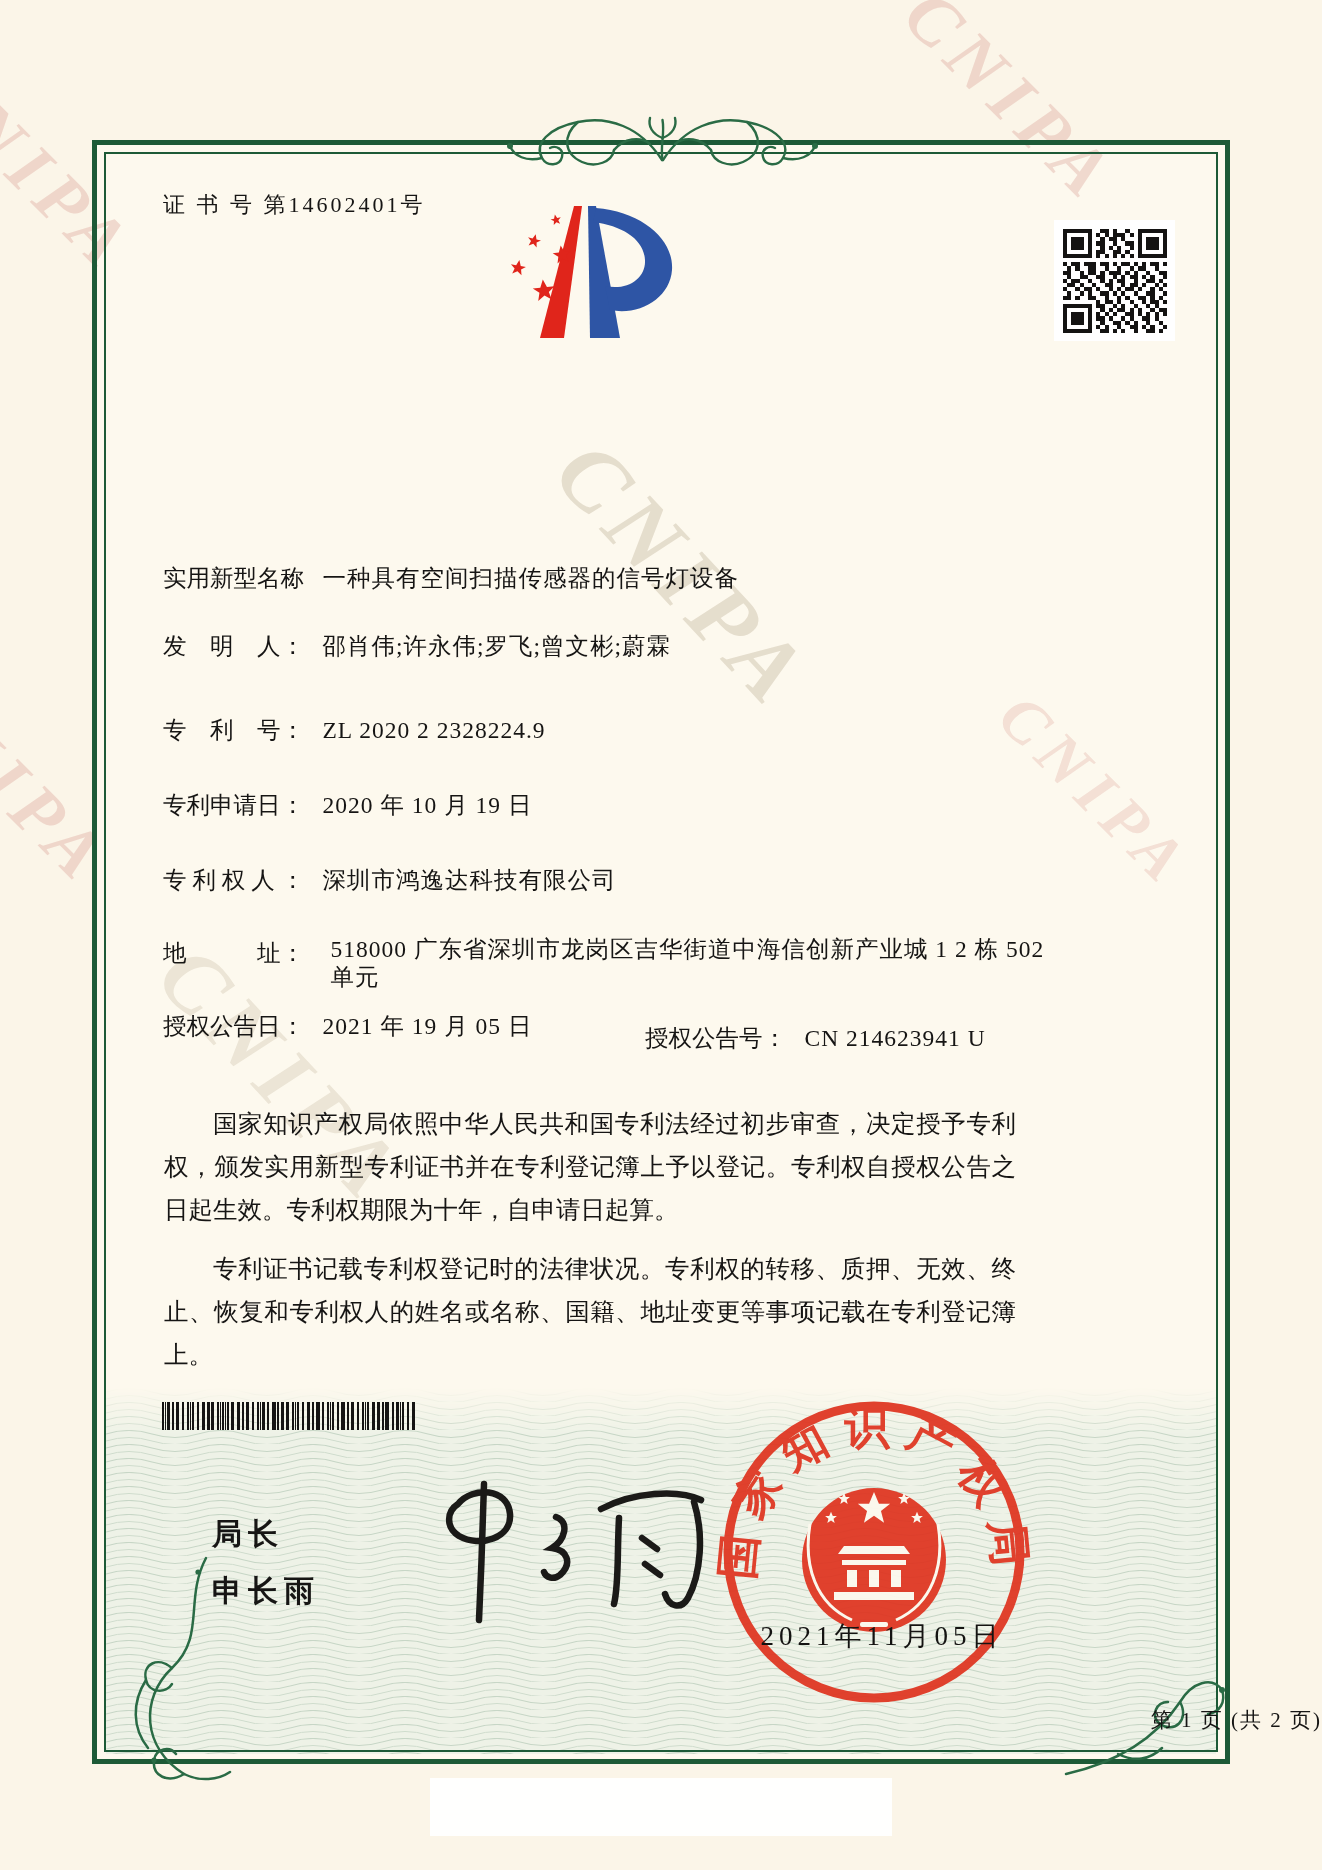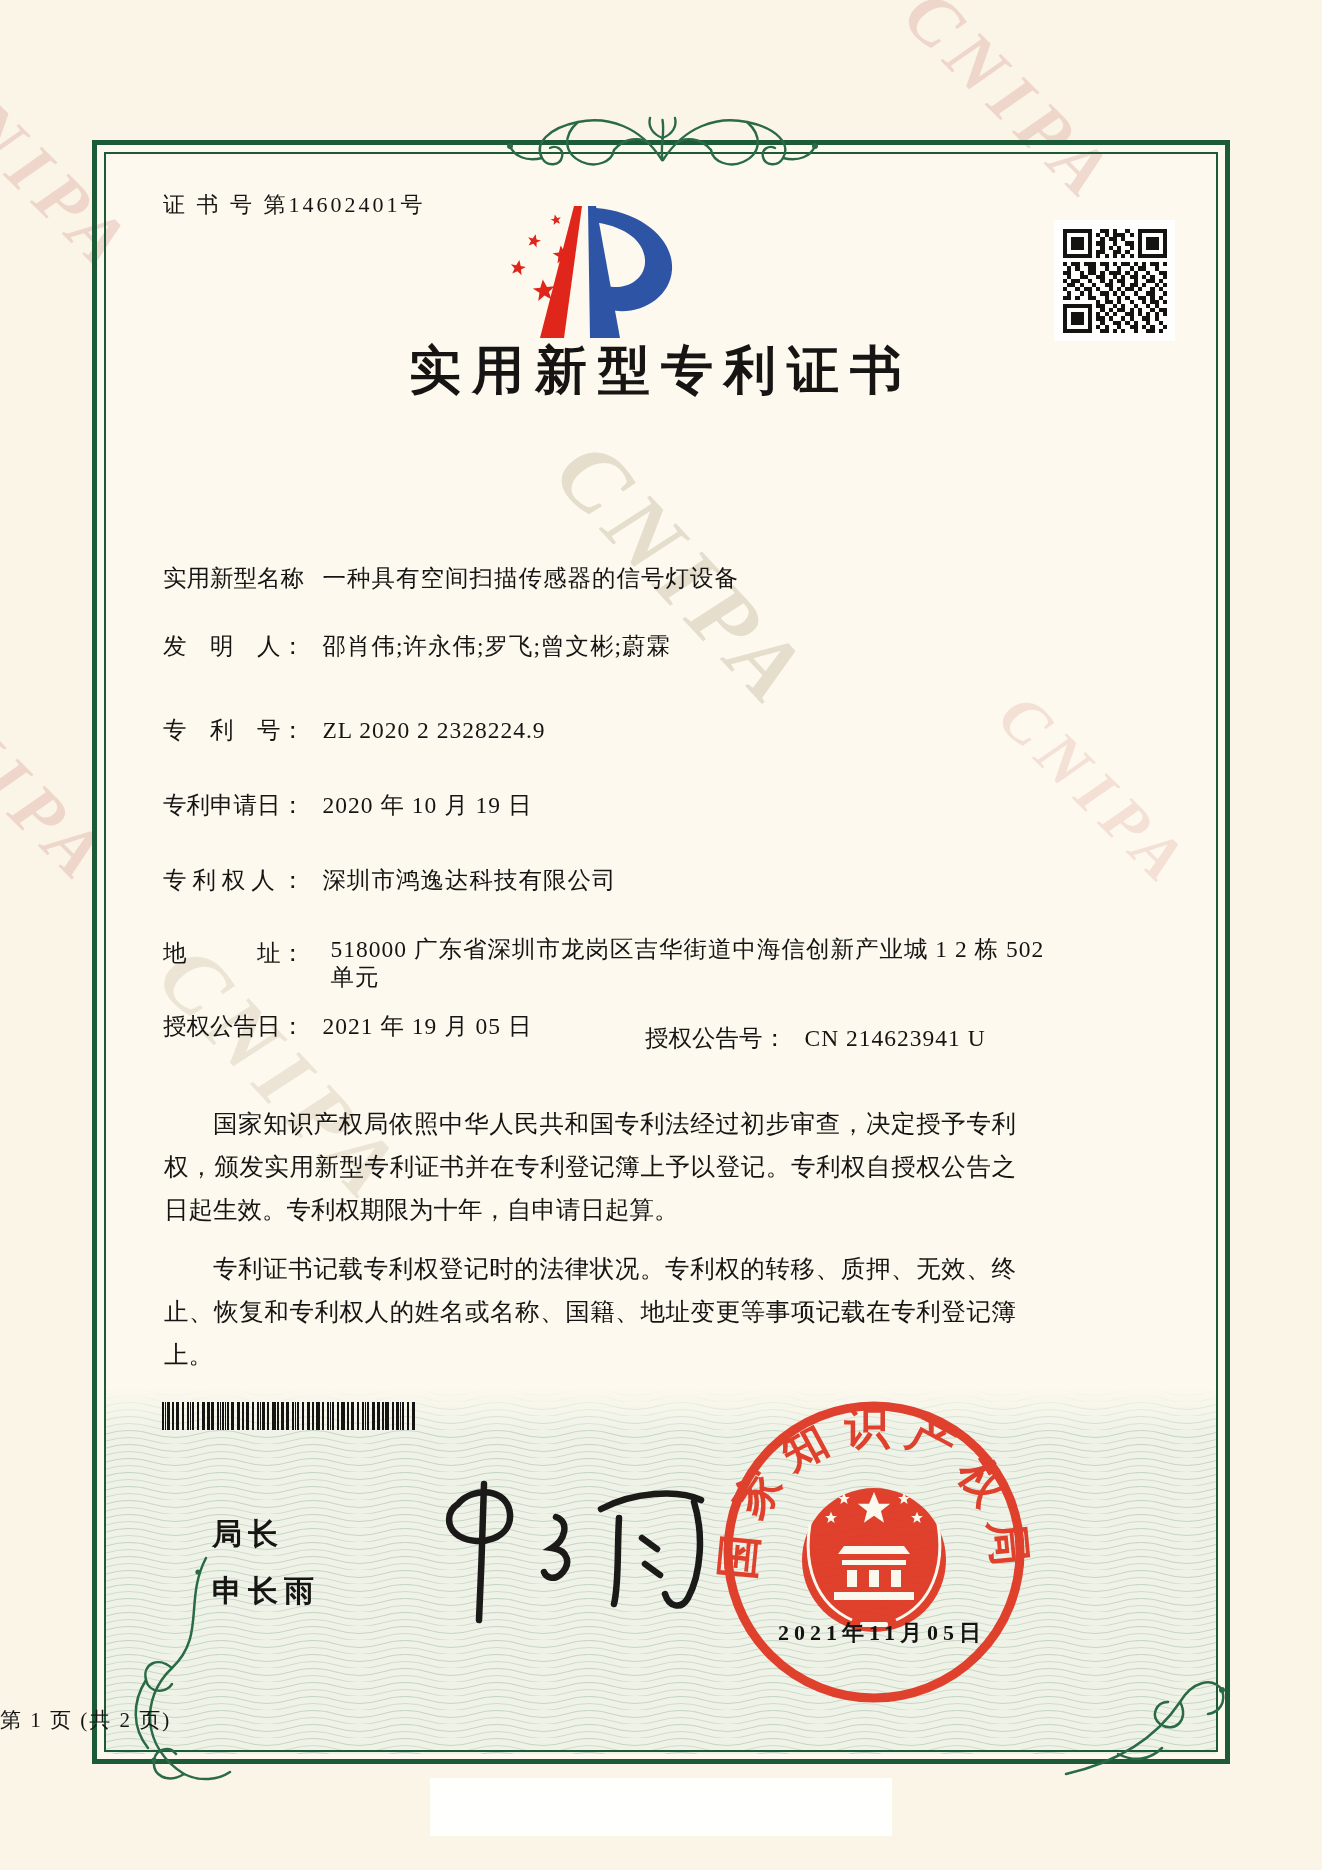--- a/index.html
+++ b/index.html
@@ -35,22 +35,22 @@
   .barcode{position:absolute;left:162px;top:1402px;width:253px;height:28px;
     background-image:
       repeating-linear-gradient(90deg,#151413 0 2px,rgba(0,0,0,0) 2px 5px),
       repeating-linear-gradient(90deg,#151413 0 1px,rgba(0,0,0,0) 1px 7px),
       repeating-linear-gradient(90deg,rgba(0,0,0,0) 0 3px,#151413 3px 4px,rgba(0,0,0,0) 4px 11px);}
   .director{position:absolute;left:212px;top:1505px;font-family:Liberation Sans, sans-serif;
             font-size:30px;font-weight:600;line-height:57px;letter-spacing:6px;}
   .sig-svg{position:absolute;left:388px;top:1462px;}
   .seal-svg{position:absolute;left:714px;top:1392px;}
   .seal-date{position:absolute;left:698px;top:1618px;width:368px;text-align:center;
-             font-size:22px;letter-spacing:5px;color:#141312;z-index:5;font-weight:bold;}
-  .page-num{position:absolute;left:0;top:1706px;width:1322px;text-align:left;
+             font-size:27px;letter-spacing:5px;color:#141312;z-index:5;}
+  .page-num{position:absolute;left:0;top:1706px;width:1322px;text-align:right;
             font-size:21px;letter-spacing:2px;}
   .foot-box{position:absolute;left:430px;top:1778px;width:462px;height:58px;
             background:rgba(255,255,255,0.92);}
   .foot-note{position:absolute;left:0;top:1789px;width:1322px;text-align:center;
              font-size:25px;letter-spacing:4px;}
   .ornament{position:absolute;}
   svg{display:block;}
 </style>
 </head>
 <body>
@@ -140,21 +140,20 @@
       <path fill="#fff" d="M1 1h5v5h-5z M19 1h5v5h-5z M1 19h5v5h-5z"></path>
       <path fill="#141312" d="M2 2h3v3h-3z M20 2h3v3h-3z M2 20h3v3h-3z"></path>
       <path fill="#141312" d="M8 6h1v1h-1z M10 6h1v1h-1z M12 6h1v1h-1z M14 6h1v1h-1z M16 6h1v1h-1z M6 8h1v1h-1z M6 10h1v1h-1z M6 12h1v1h-1z M6 14h1v1h-1z M6 16h1v1h-1z"></path>
       <path fill="#141312" d="M9 0h2v1h-2z M12 0h1v2h-1z M15 0h1v1h-1z M8 1h1v1h-1z M10 1h1v1h-1z M13 1h2v1h-2z M16 1h1v1h-1z M9 2h1v1h-1z M11 2h2v1h-2z M14 2h1v1h-1z M8 3h2v1h-2z M12 3h1v1h-1z M15 3h2v1h-2z M9 4h1v2h-1z M11 4h1v1h-1z M13 4h1v1h-1z M16 4h1v1h-1z M8 5h1v1h-1z M12 5h2v1h-2z M15 5h1v1h-1z"></path>
       <path fill="#141312" d="M0 8h1v1h-1z M2 8h2v1h-2z M5 8h1v1h-1z M7 8h1v1h-1z M9 8h2v1h-2z M12 8h1v1h-1z M14 8h2v1h-2z M17 8h1v1h-1z M19 8h1v1h-1z M21 8h2v1h-2z M24 8h1v1h-1z M1 9h1v1h-1z M3 9h1v1h-1z M6 9h2v1h-2z M10 9h1v1h-1z M13 9h1v2h-1z M16 9h1v1h-1z M18 9h2v1h-2z M22 9h1v1h-1z M0 10h2v1h-2z M4 10h1v2h-1z M7 10h1v1h-1z M9 10h1v1h-1z M11 10h2v1h-2z M15 10h1v1h-1z M17 10h1v1h-1z M20 10h1v1h-1z M23 10h2v1h-2z M1 11h1v1h-1z M5 11h1v1h-1z M8 11h2v1h-2z M12 11h1v1h-1z M14 11h1v1h-1z M16 11h2v1h-2z M19 11h1v1h-1z M21 11h1v1h-1z M24 11h1v1h-1z"></path>
       <path fill="#141312" d="M0 12h1v1h-1z M2 12h2v1h-2z M6 12h1v1h-1z M9 12h1v1h-1z M11 12h1v1h-1z M13 12h2v1h-2z M17 12h1v2h-1z M20 12h2v1h-2z M23 12h1v1h-1z M1 13h2v1h-2z M4 13h1v1h-1z M7 13h1v1h-1z M10 13h2v1h-2z M14 13h1v1h-1z M16 13h1v1h-1z M19 13h1v1h-1z M22 13h1v1h-1z M24 13h1v1h-1z M0 14h1v1h-1z M3 14h1v1h-1z M5 14h2v1h-2z M8 14h1v1h-1z M11 14h1v1h-1z M13 14h1v1h-1z M15 14h2v1h-2z M18 14h1v1h-1z M21 14h1v1h-1z M23 14h1v1h-1z M1 15h1v1h-1z M4 15h1v1h-1z M6 15h1v1h-1z M9 15h2v1h-2z M12 15h1v1h-1z M14 15h1v1h-1z M17 15h1v1h-1z M20 15h2v1h-2z M24 15h1v1h-1z M0 16h2v1h-2z M3 16h1v1h-1z M7 16h1v1h-1z M10 16h1v1h-1z M13 16h1v1h-1z M15 16h1v1h-1z M18 16h2v1h-2z M21 16h1v1h-1z M23 16h1v1h-1z"></path>
       <path fill="#141312" d="M8 17h1v1h-1z M10 17h2v1h-2z M13 17h1v1h-1z M16 17h1v1h-1z M19 17h1v1h-1z M21 17h2v1h-2z M24 17h1v1h-1z M8 18h2v1h-2z M12 18h1v1h-1z M14 18h1v1h-1z M17 18h1v1h-1z M20 18h1v1h-1z M22 18h1v1h-1z M9 19h1v1h-1z M11 19h1v1h-1z M13 19h2v1h-2z M16 19h1v1h-1z M18 19h1v1h-1z M21 19h1v1h-1z M23 19h2v1h-2z M8 20h1v1h-1z M10 20h1v1h-1z M12 20h1v1h-1z M15 20h2v1h-2z M18 20h1v1h-1z M20 20h1v1h-1z M22 20h1v1h-1z M24 20h1v1h-1z M8 21h2v1h-2z M11 21h1v1h-1z M14 21h1v1h-1z M16 21h1v1h-1z M19 21h2v1h-2z M22 21h1v1h-1z M9 22h1v1h-1z M12 22h2v1h-2z M15 22h1v1h-1z M17 22h1v1h-1z M20 22h1v1h-1z M23 22h1v1h-1z M8 23h1v1h-1z M10 23h1v1h-1z M13 23h1v1h-1z M16 23h2v1h-2z M19 23h1v1h-1z M21 23h1v1h-1z M24 23h1v1h-1z M9 24h2v1h-2z M12 24h1v1h-1z M14 24h1v1h-1z M17 24h1v1h-1z M20 24h2v1h-2z M23 24h1v1h-1z"></path>
     </svg>
   </div>
 
-  <div class="title">实用新型专利证书</div>
 
   <div class="fields">
     <div class="frow" style="top:560px;">
       <span class="flabel">实用新型名称</span><span class="fcolon">：</span><span class="fvalue">一种具有空间扫描传感器的信号灯设备</span>
     </div>
     <div class="frow" style="top:628px;">
       <span class="flabel">发　明　人</span><span class="fcolon">：</span><span class="fvalue">邵肖伟;许永伟;罗飞;曾文彬;蔚霖</span>
     </div>
     <div class="frow" style="top:712px;">
       <span class="flabel">专　利　号</span><span class="fcolon">：</span><span class="fvalue">ZL 2020 2 2328224.9</span>

